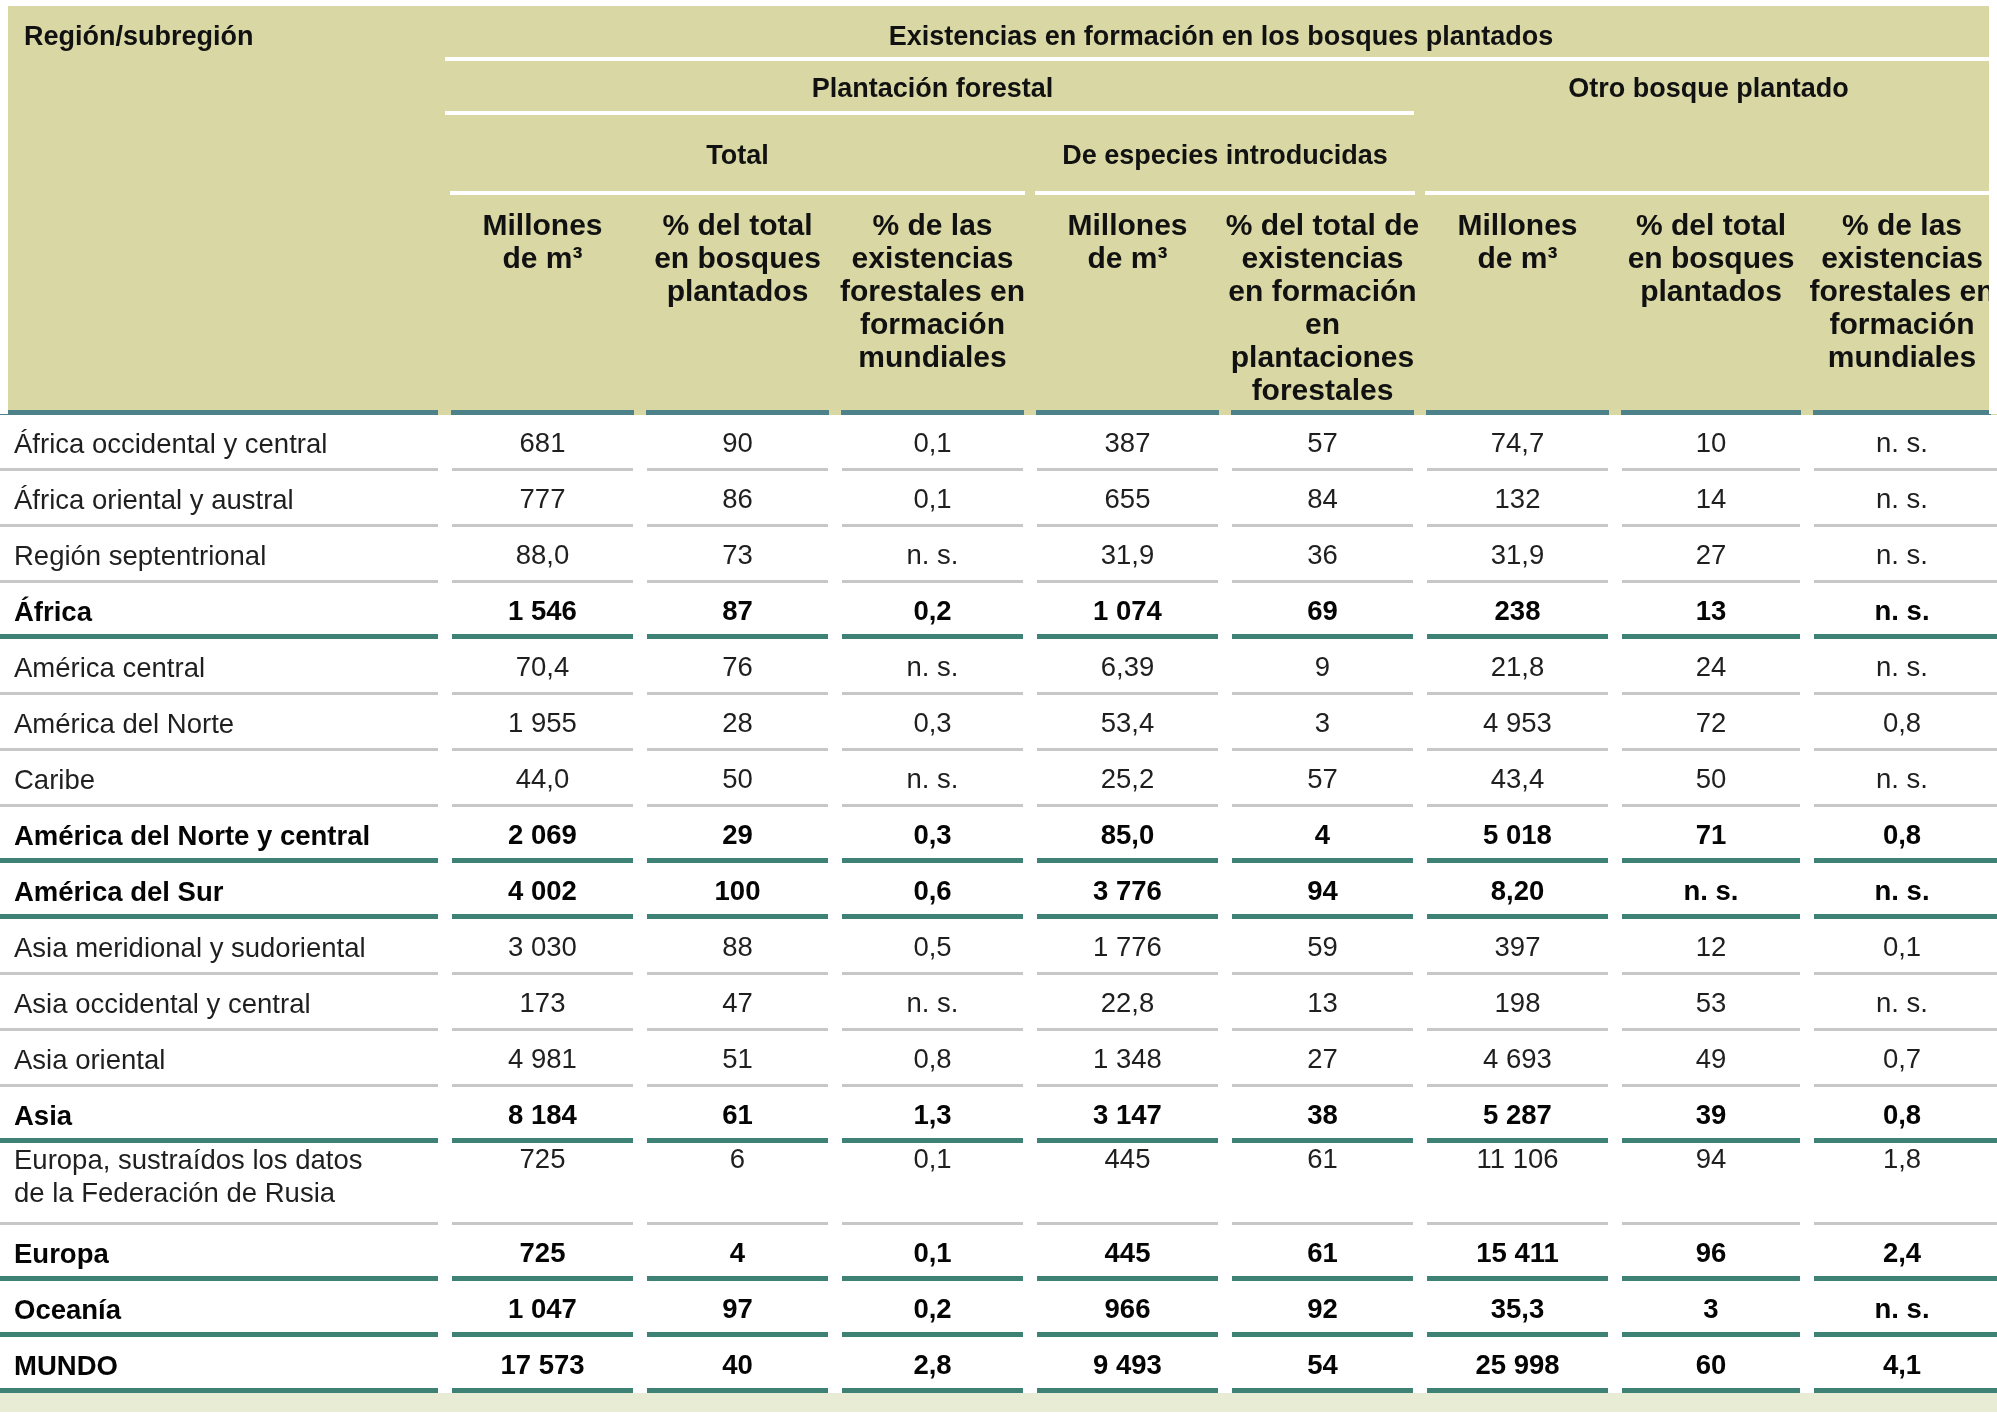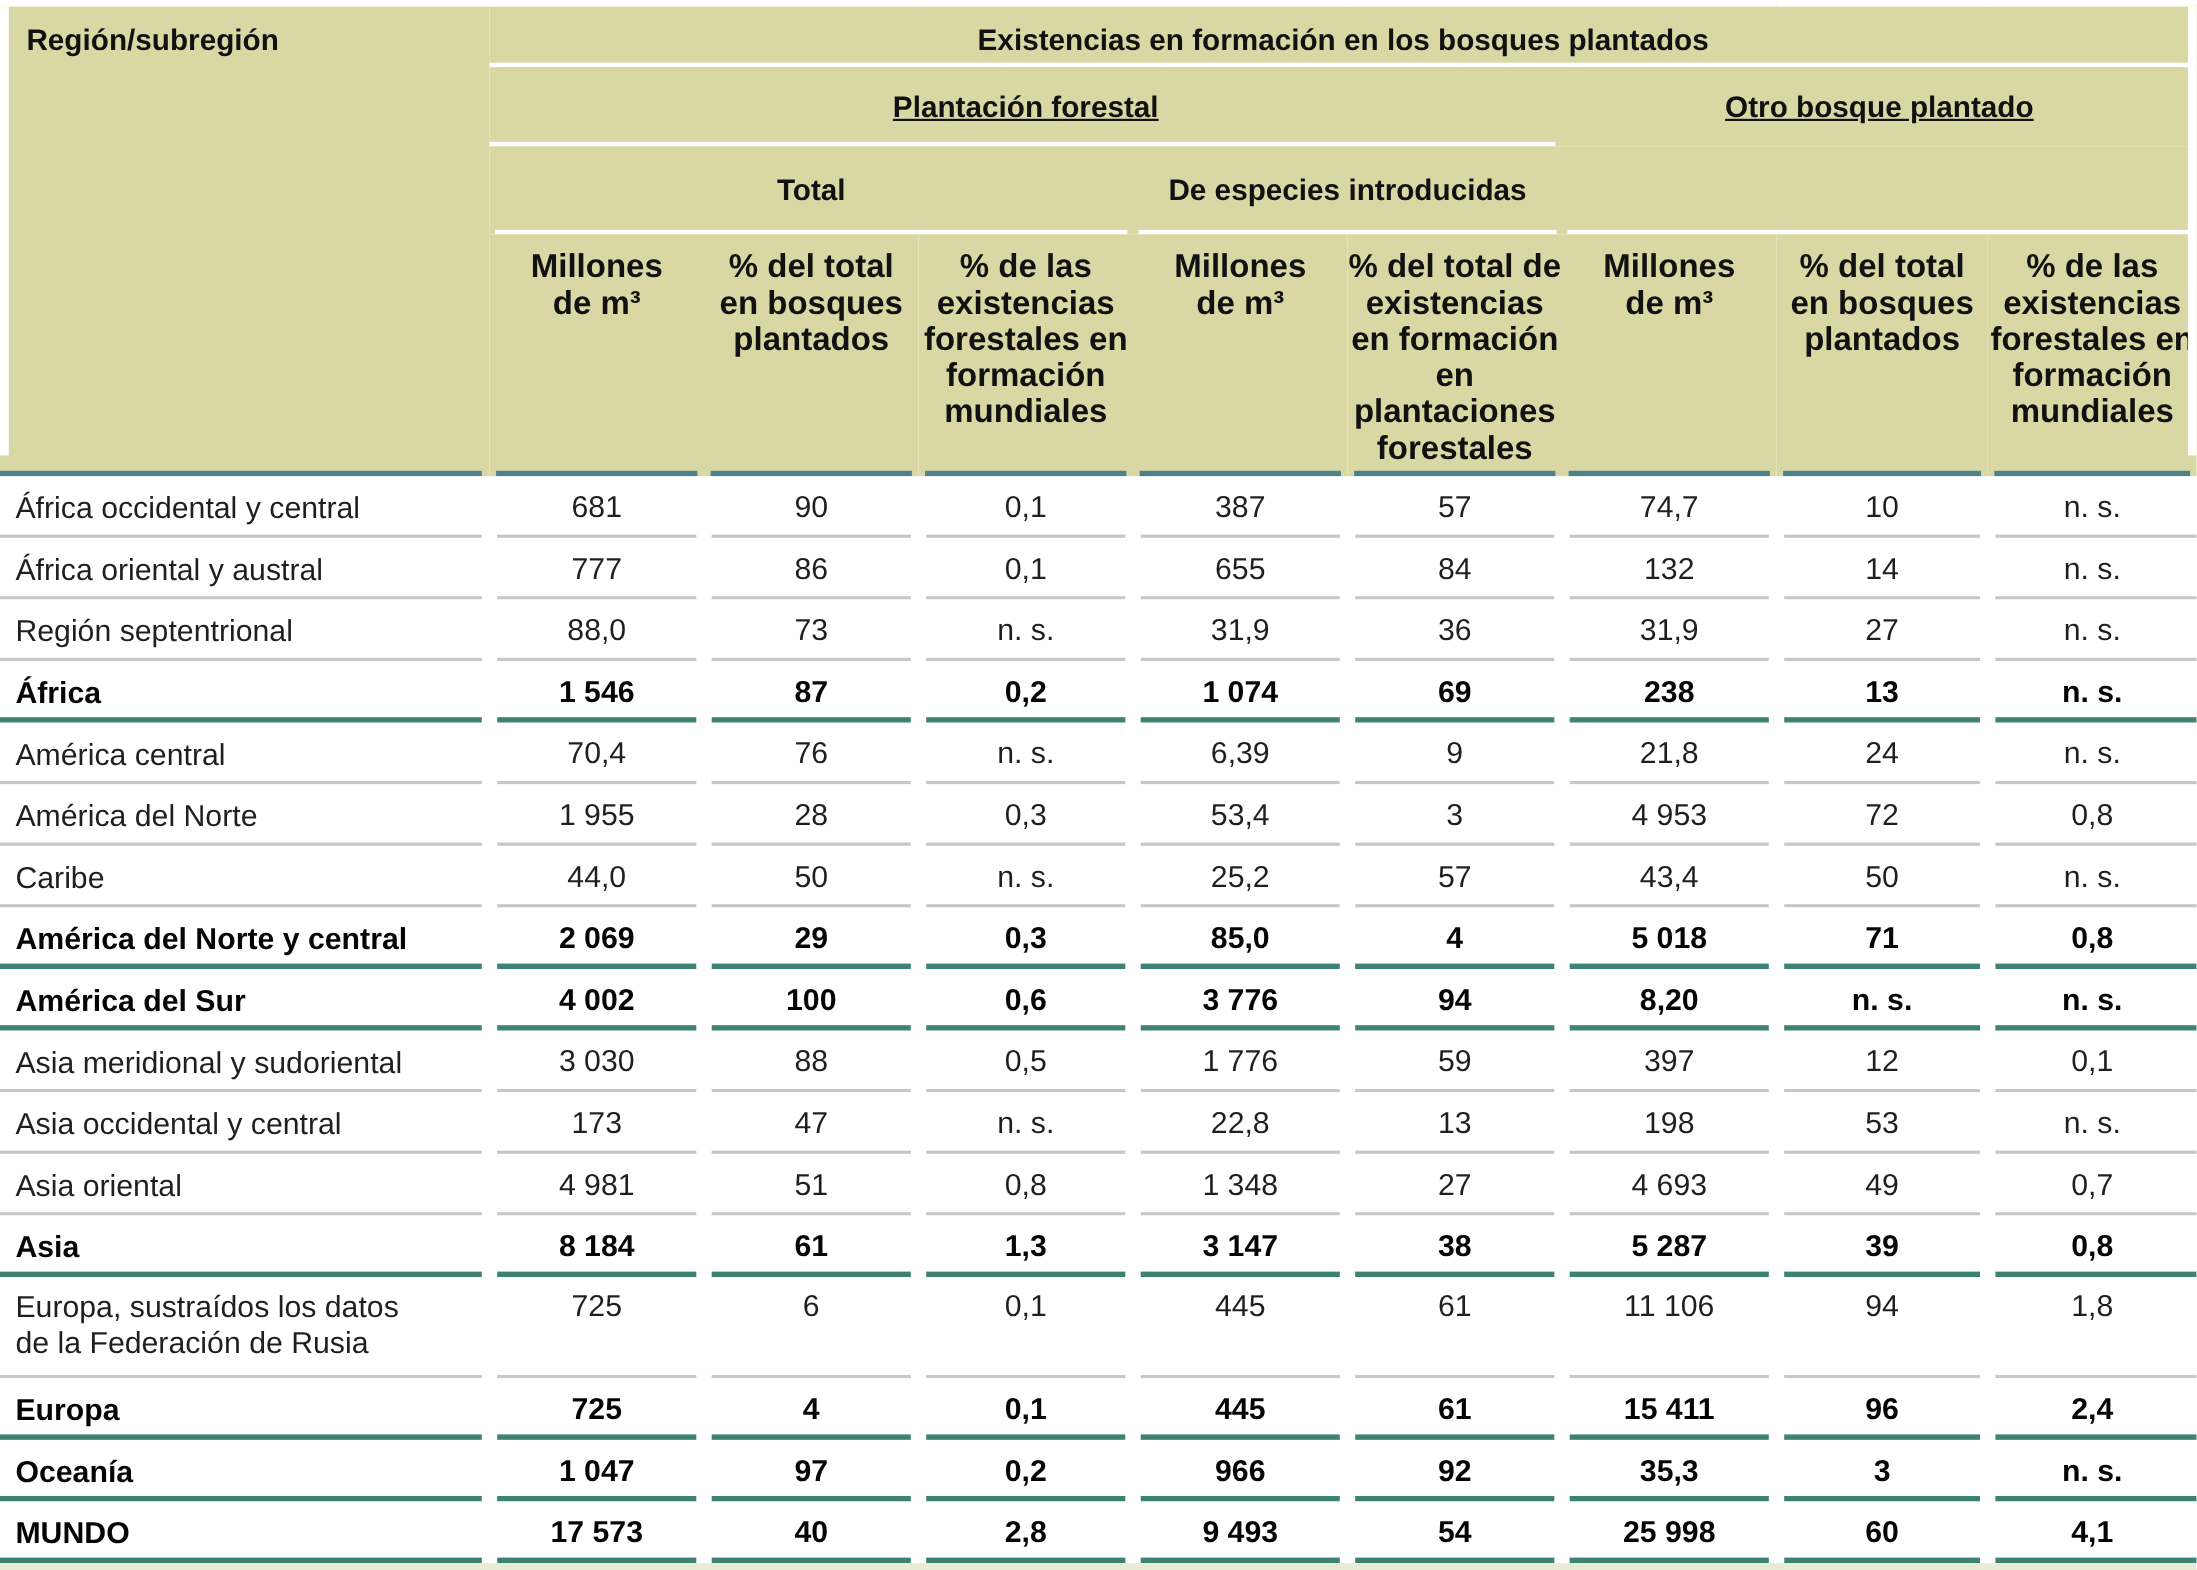--- a/index.html
+++ b/index.html
@@ -17,21 +17,21 @@
 
   
   thead th {
     background-color: #d9d8a4;
     font-weight: 700;
     color: #111111;
     font-size: 27px;
     padding: 0;
   }
   tr.h1 { height: 58px; }
-  tr.h2 { height: 72px; text-decoration: underline; }
+  tr.h2 { height: 54px; }
   tr.h3 { height: 80px; }
   tr.h4 { height: 220px; }
 
   th.region-h {
     vertical-align: top;
     text-align: left;
     padding: 15px 0 15px 24px;
     background-image: linear-gradient(#4d828b, #4d828b);
     background-repeat: no-repeat;
     background-size: calc(100% - 7px) 5px;
@@ -98,21 +98,21 @@
     background-image: linear-gradient(#3d8274, #3d8274);
     background-size: calc(100% - 14px) 5px;
     background-position: bottom center;
   }
   tbody tr td:first-child { background-size: calc(100% - 7px) 3px; background-position: bottom left; margin-left: 25px; }
   tbody tr.sep-teal td:first-child { background-size: calc(100% - 7px) 5px; }
   tbody tr td:last-child { background-size: calc(100% - 7px) 3px; background-position: bottom right; }
   tbody tr.sep-teal td:last-child { background-size: calc(100% - 7px) 5px; }
 
   tr.total td { font-weight: 700; color: #050505; }
-  tr.tall td { vertical-align: top; padding-top: 10px; padding-bottom: 16px; }
+  tr.tall td { vertical-align: top; padding-top: 0; padding-bottom: 16px; }
 
   
   .edge { position: absolute; top: 6px; width: 8px; height: 408px; background: #ffffff; }
   .edge.left { left: 0; }
   .edge.right { right: 0; }
 
   .bottom-strip { width: 1997px; height: 19px; background: #e9ecd5; }
 </style>
 </head>
 <body>

